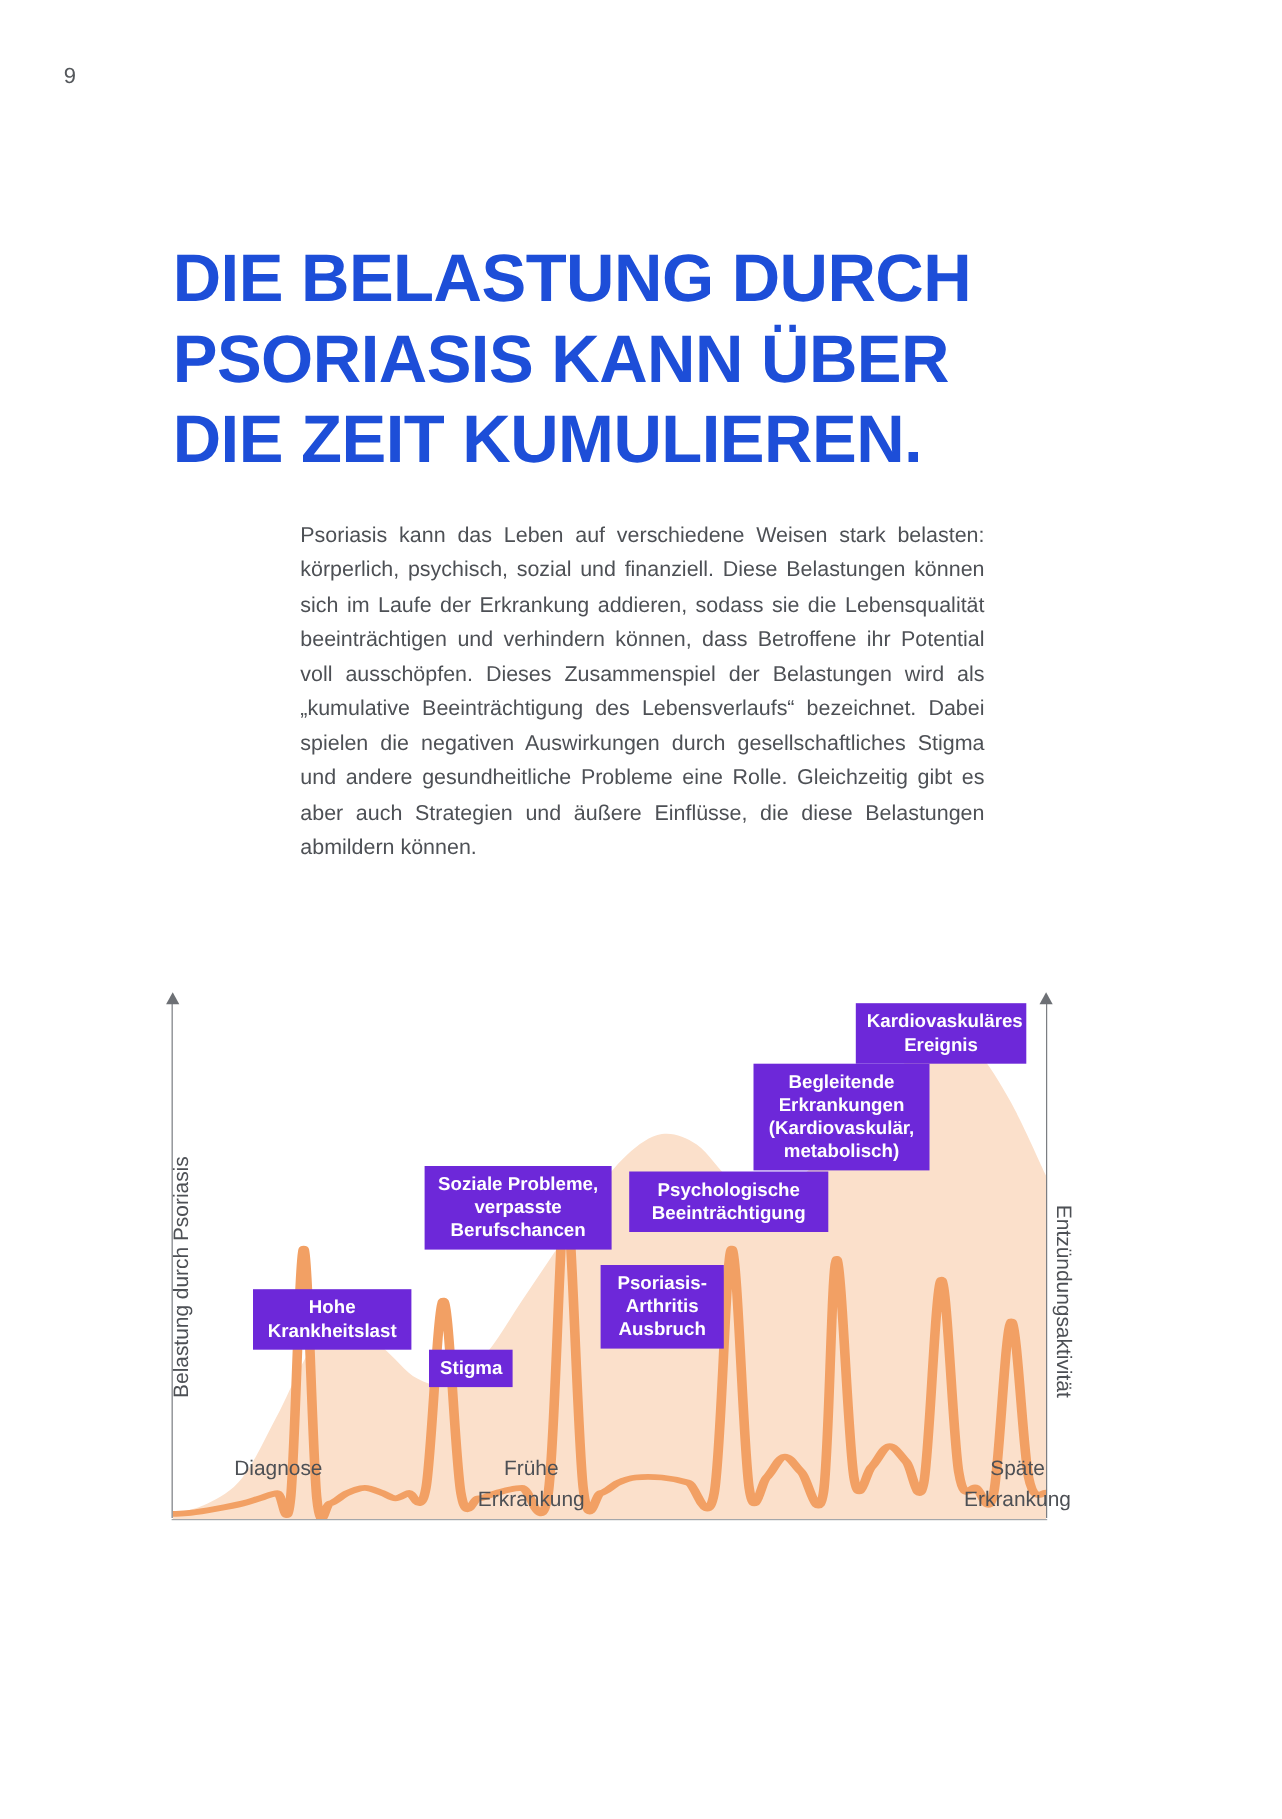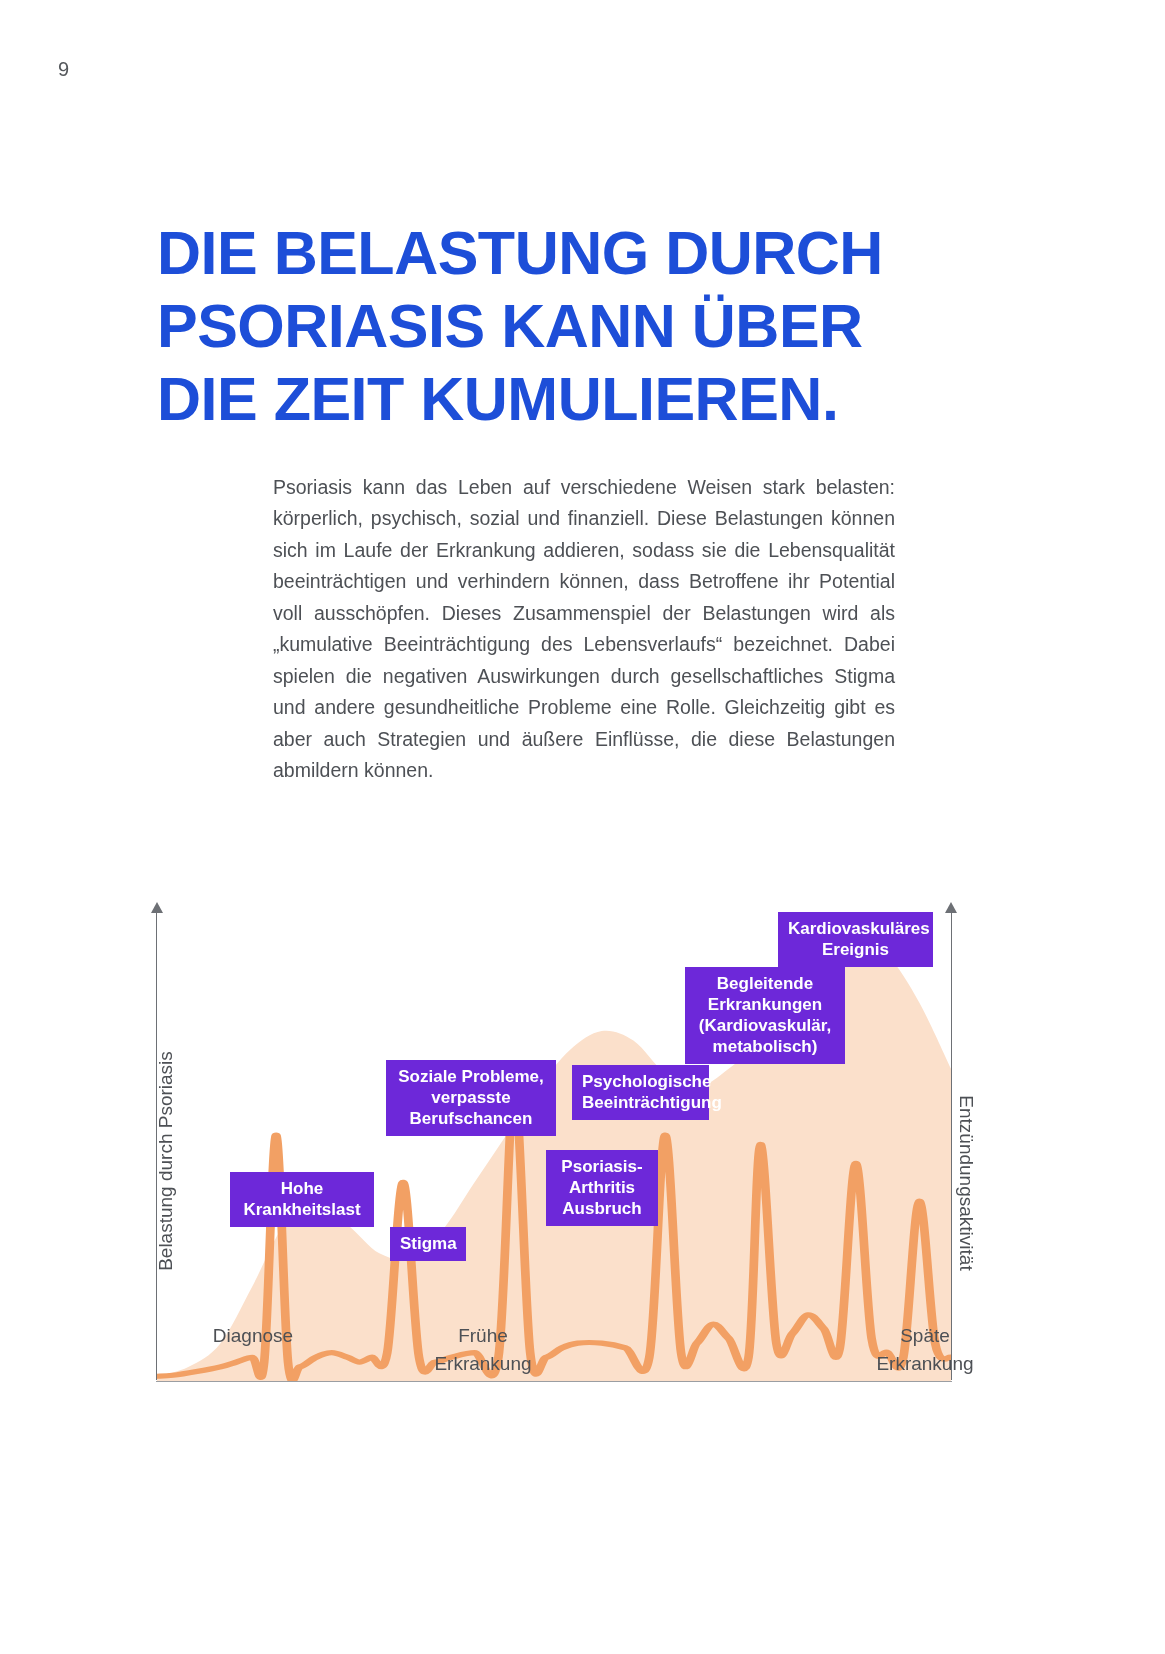--- a/index.html
+++ b/index.html
@@ -78,21 +78,21 @@
     font-weight:bold;
     line-height:21px;
     text-align:center;
     padding:6px 10px 7px;
     white-space:pre-line;
   }
   .c-hohe        { left:80px;  top:272px;  width:144px; }
   .c-stigma      { left:240px; top:327px;  width:76px;  }
   .c-soziale     { left:236px; top:160px;  width:170px; }
   .c-psoarth     { left:396px; top:250px;  width:112px; }
-  .c-psycho      { left:422px; top:165px;  width:137px; }
+  .c-psycho      { left:422px; top:165px;  width:181px; }
   .c-begleitende { left:535px; top:67px;   width:160px; }
   .c-kardio      { left:628px; top:12px;   width:155px; }
   
   .xlabels { position:absolute; left:150px; top:1322px; width:820px; height:70px; }
   .xlabel {
     position:absolute; text-align:center;
     font-size:19px; line-height:28px; color:#4d5055;
     white-space:pre-line;
   }
   .x-diagnose { left:28px;  top:0;  width:150px; }

